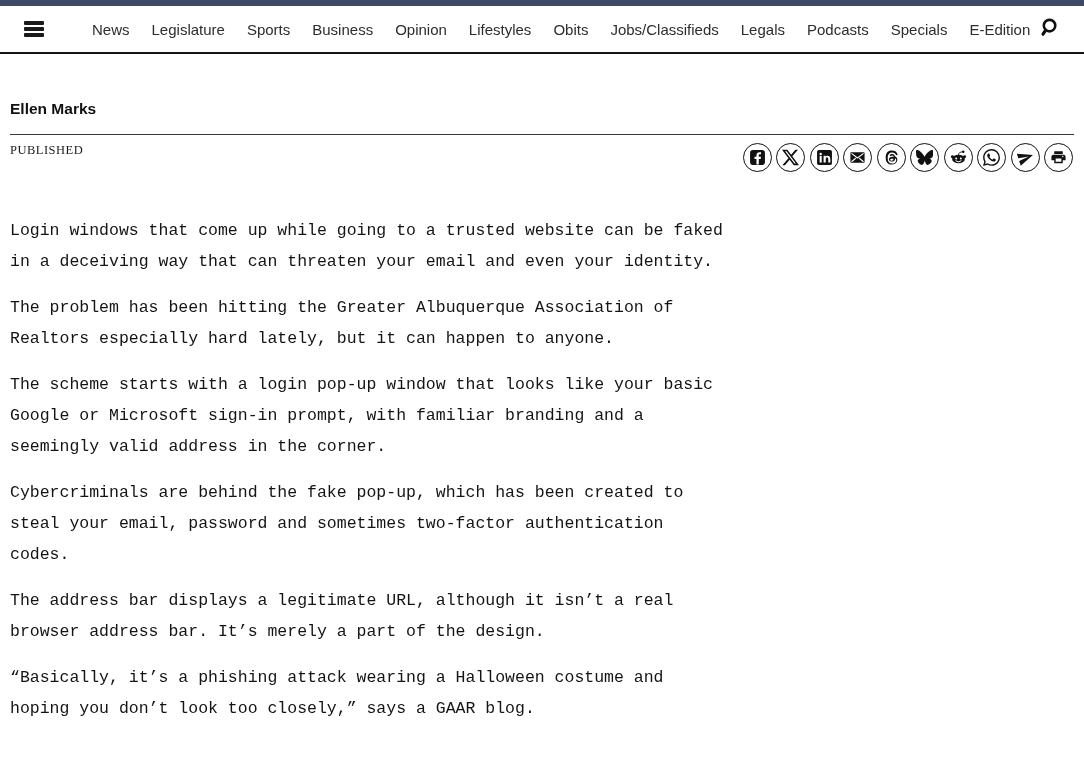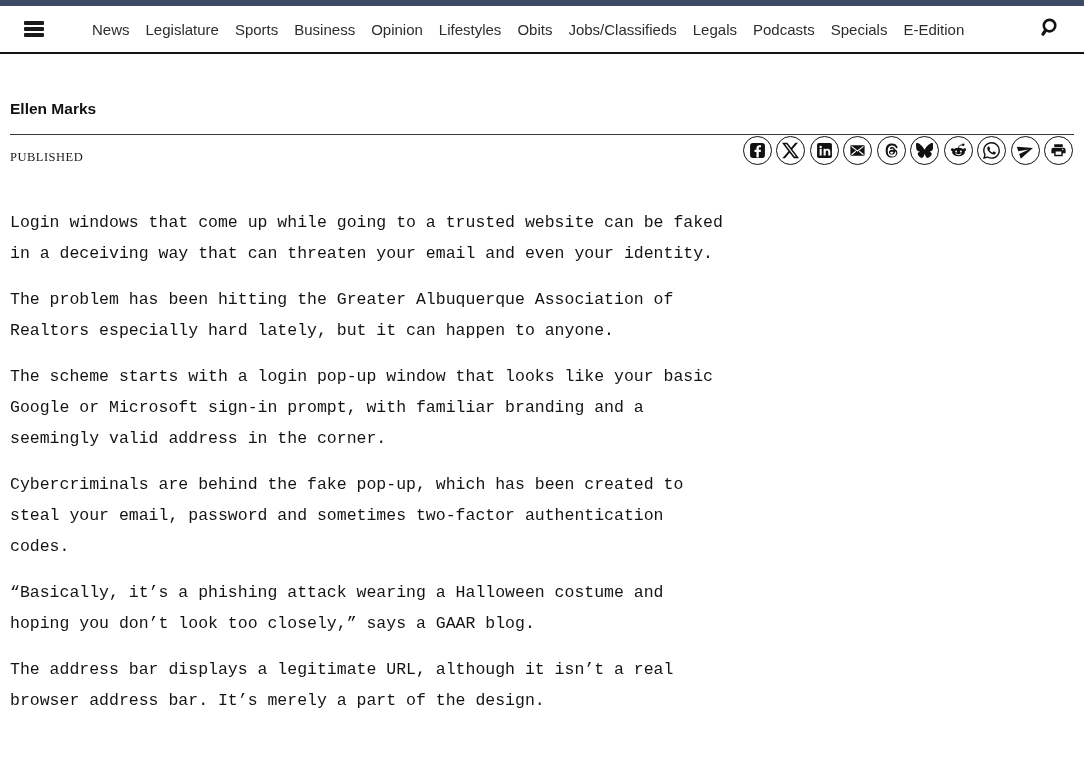--- a/index.html
+++ b/index.html
@@ -15,32 +15,32 @@
   .navbar {
     height:48px;
     display:flex; align-items:center;
     background:#fff;
     border-bottom:2px solid #141414;
     padding:0 22px 0 24px;
     box-sizing:border-box;
   }
   .hamburger { width:20px; display:flex; flex-direction:column; gap:2.8px; cursor:pointer; flex:0 0 auto; }
   .hamburger span { height:3.4px; background:#1a1a1a; border-radius:1px; }
-  .nav-items { display:flex; gap:16px; margin-left:48px; align-items:center; }
+  .nav-items { display:flex; gap:22px; margin-left:48px; align-items:center; }
   .nav-item { font-size:15px; color:#2d2d2d; cursor:pointer; text-decoration:none; white-space:nowrap; }
   .search-btn { margin-left:auto; cursor:pointer; display:flex; align-items:center; }
   .article-wrap { margin:0 10px; }
   .author {
     display:inline-block;
     margin-top:46px;
     font-size:15.5px; font-weight:bold; color:#111;
     cursor:pointer;
   }
   .rule { border:0; border-top:1px solid #3a3a3a; margin:16px 0 0 0; }
-  .byline-row { margin-top:0; display:flex; align-items:flex-end; height:30px; }
+  .byline-row { margin-top:8px; display:flex; align-items:flex-start; height:30px; }
   .published-label {
     font-family:"Liberation Serif","DejaVu Serif",serif;
     font-size:12.5px; letter-spacing:0.5px; color:#1a1a1a;
   }
   .published-date {
     font-family:"Liberation Serif","DejaVu Serif",serif;
     font-size:16.5px; color:#1a1a1a; margin-left:7px;
   }
   .share-bar { margin-left:auto; display:flex; gap:4.5px; margin-right:1px; }
   .share-circle {
@@ -184,16 +184,16 @@
             </svg>
           </span>
         </span>
       </div>
   </div>
   <div class="article-body">
       <p>Login windows that come up while going to a trusted website can be faked in a deceiving way that can threaten your email and even your identity.</p>
       <p>The problem has been hitting the Greater Albuquerque Association of Realtors especially hard lately, but it can happen to anyone.</p>
       <p>The scheme starts with a login pop-up window that looks like your basic Google or Microsoft sign-in prompt, with familiar branding and a seemingly valid address in the corner.</p>
       <p>Cybercriminals are behind the fake pop-up, which has been created to steal your email, password and sometimes two-factor authentication codes.</p>
+      <p>The address bar displays a legitimate URL, although it isn’t a real browser address bar. It’s merely a part of the design.</p>
       <p>“Basically, it’s a phishing attack wearing a Halloween costume and hoping you don’t look too closely,” says a GAAR blog.</p>
-      <p>The address bar displays a legitimate URL, although it isn’t a real browser address bar. It’s merely a part of the design.</p>
     </div>
 </div>
 
 </body></html>

